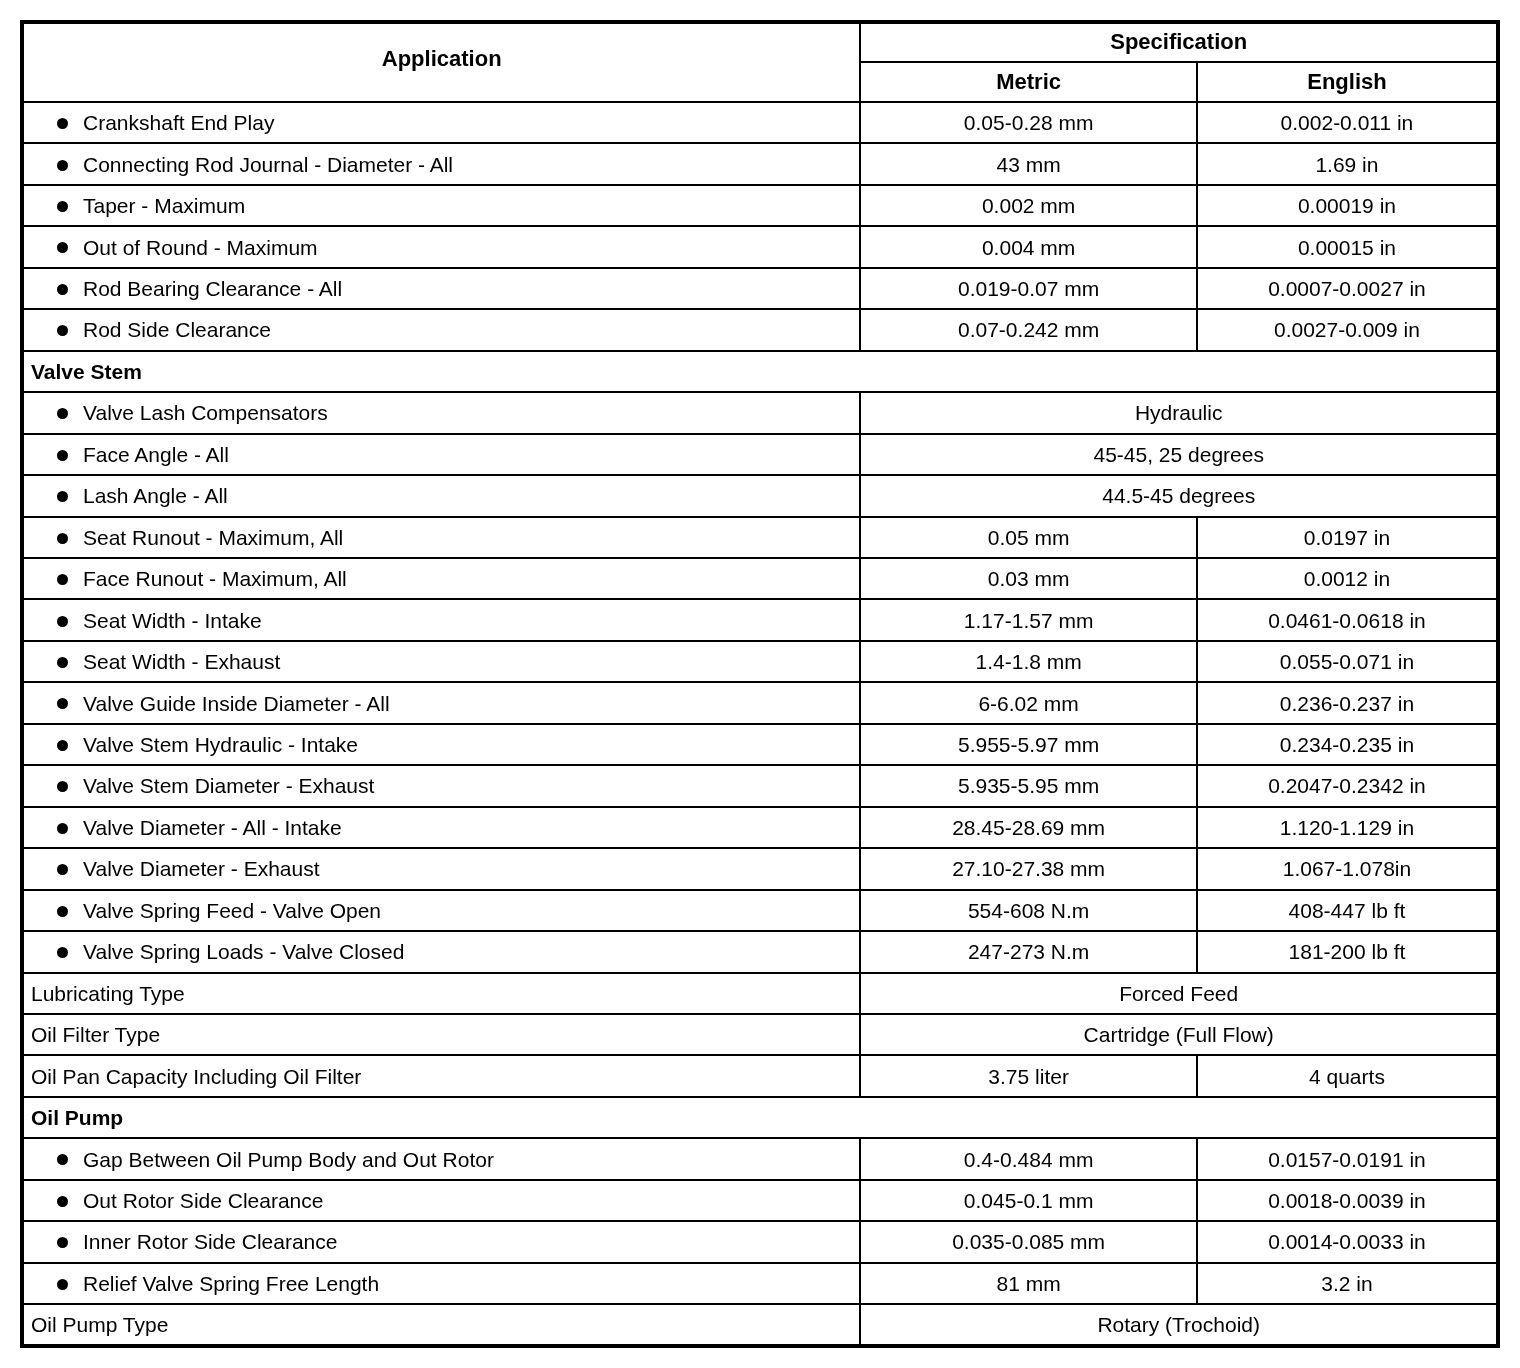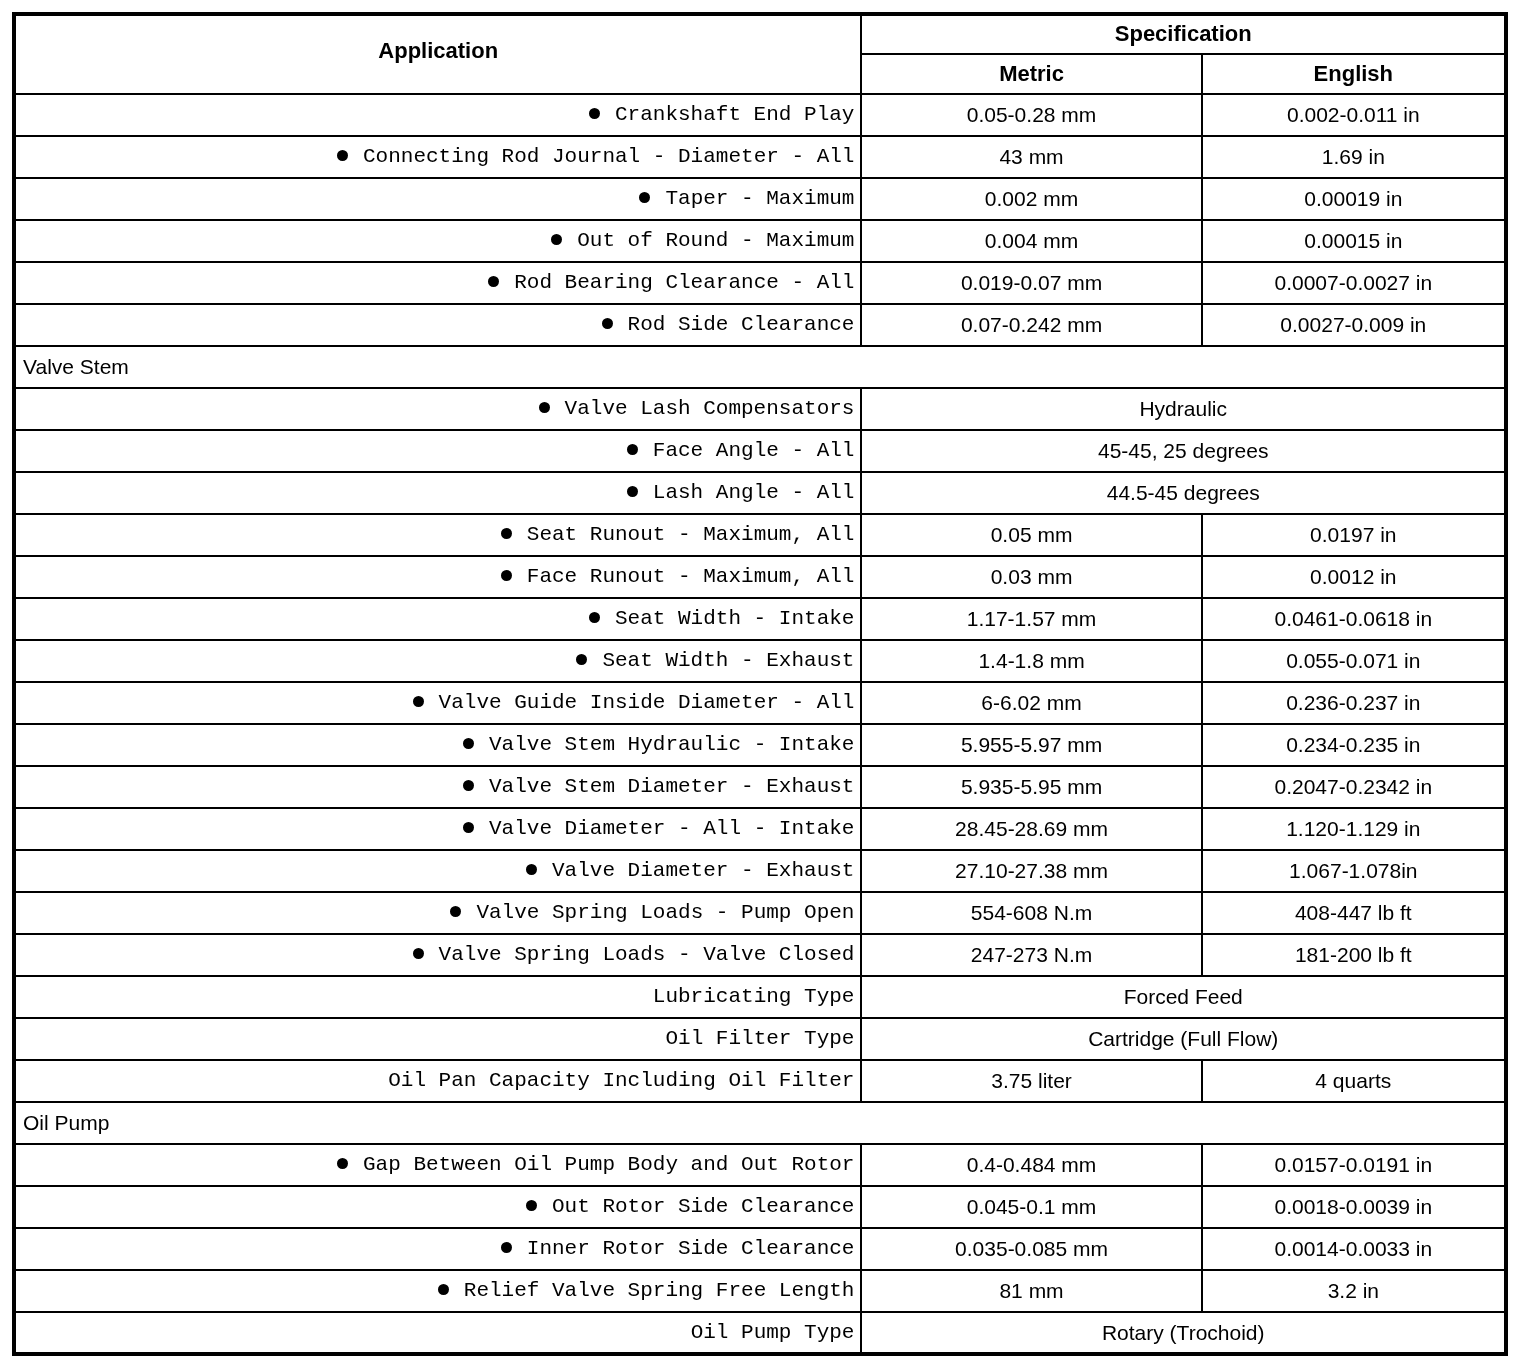--- a/index.html
+++ b/index.html
@@ -6,21 +6,21 @@
     margin: 0;
     padding: 0;
     background: #ffffff;
     font-family: "Liberation Sans", sans-serif;
     color: #000000;
   }
   .page {
     width: 1520px;
     height: 1368px;
     box-sizing: border-box;
-    padding: 12px;
+    padding: 20px;
     background: #ffffff;
   }
   table.spec-table {
     width: 100%;
     height: 100%;
     border-collapse: collapse;
     border: 4px solid #000000;
     table-layout: fixed;
   }
   .spec-table th,
@@ -38,27 +38,27 @@
     font-weight: bold;
     font-size: 22px;
     text-align: center;
     vertical-align: middle;
   }
   th.app-header {
     vertical-align: bottom;
     padding-bottom: 9px;
   }
   td.label {
-    text-align: right;
+    text-align: left;
     padding-left: 7px;
-    font-family: Liberation Mono, monospace;
   }
   td.section {
     text-align: left;
     padding-left: 7px;
+    font-weight: bold;
   }
   td.value {
     text-align: center;
     border-radius: 8px;
   }
   .bullet {
     display: inline-block;
     width: 11px;
     height: 11px;
     background: #000000;
@@ -172,21 +172,21 @@
           <td class="label"><span class="bullet"></span><span>Valve Diameter - All - Intake</span></td>
           <td class="value">28.45-28.69 mm</td>
           <td class="value">1.120-1.129 in</td>
         </tr>
         <tr>
           <td class="label"><span class="bullet"></span><span>Valve Diameter - Exhaust</span></td>
           <td class="value">27.10-27.38 mm</td>
           <td class="value">1.067-1.078in</td>
         </tr>
         <tr>
-          <td class="label"><span class="bullet"></span><span>Valve Spring Loads - Pump Open</span></td>
+          <td class="label"><span class="bullet"></span><span>Valve Spring Feed - Valve Open</span></td>
           <td class="value">554-608 N.m</td>
           <td class="value">408-447 lb ft</td>
         </tr>
         <tr>
           <td class="label"><span class="bullet"></span><span>Valve Spring Loads - Valve Closed</span></td>
           <td class="value">247-273 N.m</td>
           <td class="value">181-200 lb ft</td>
         </tr>
         <tr>
           <td class="label"><span>Lubricating Type</span></td>

